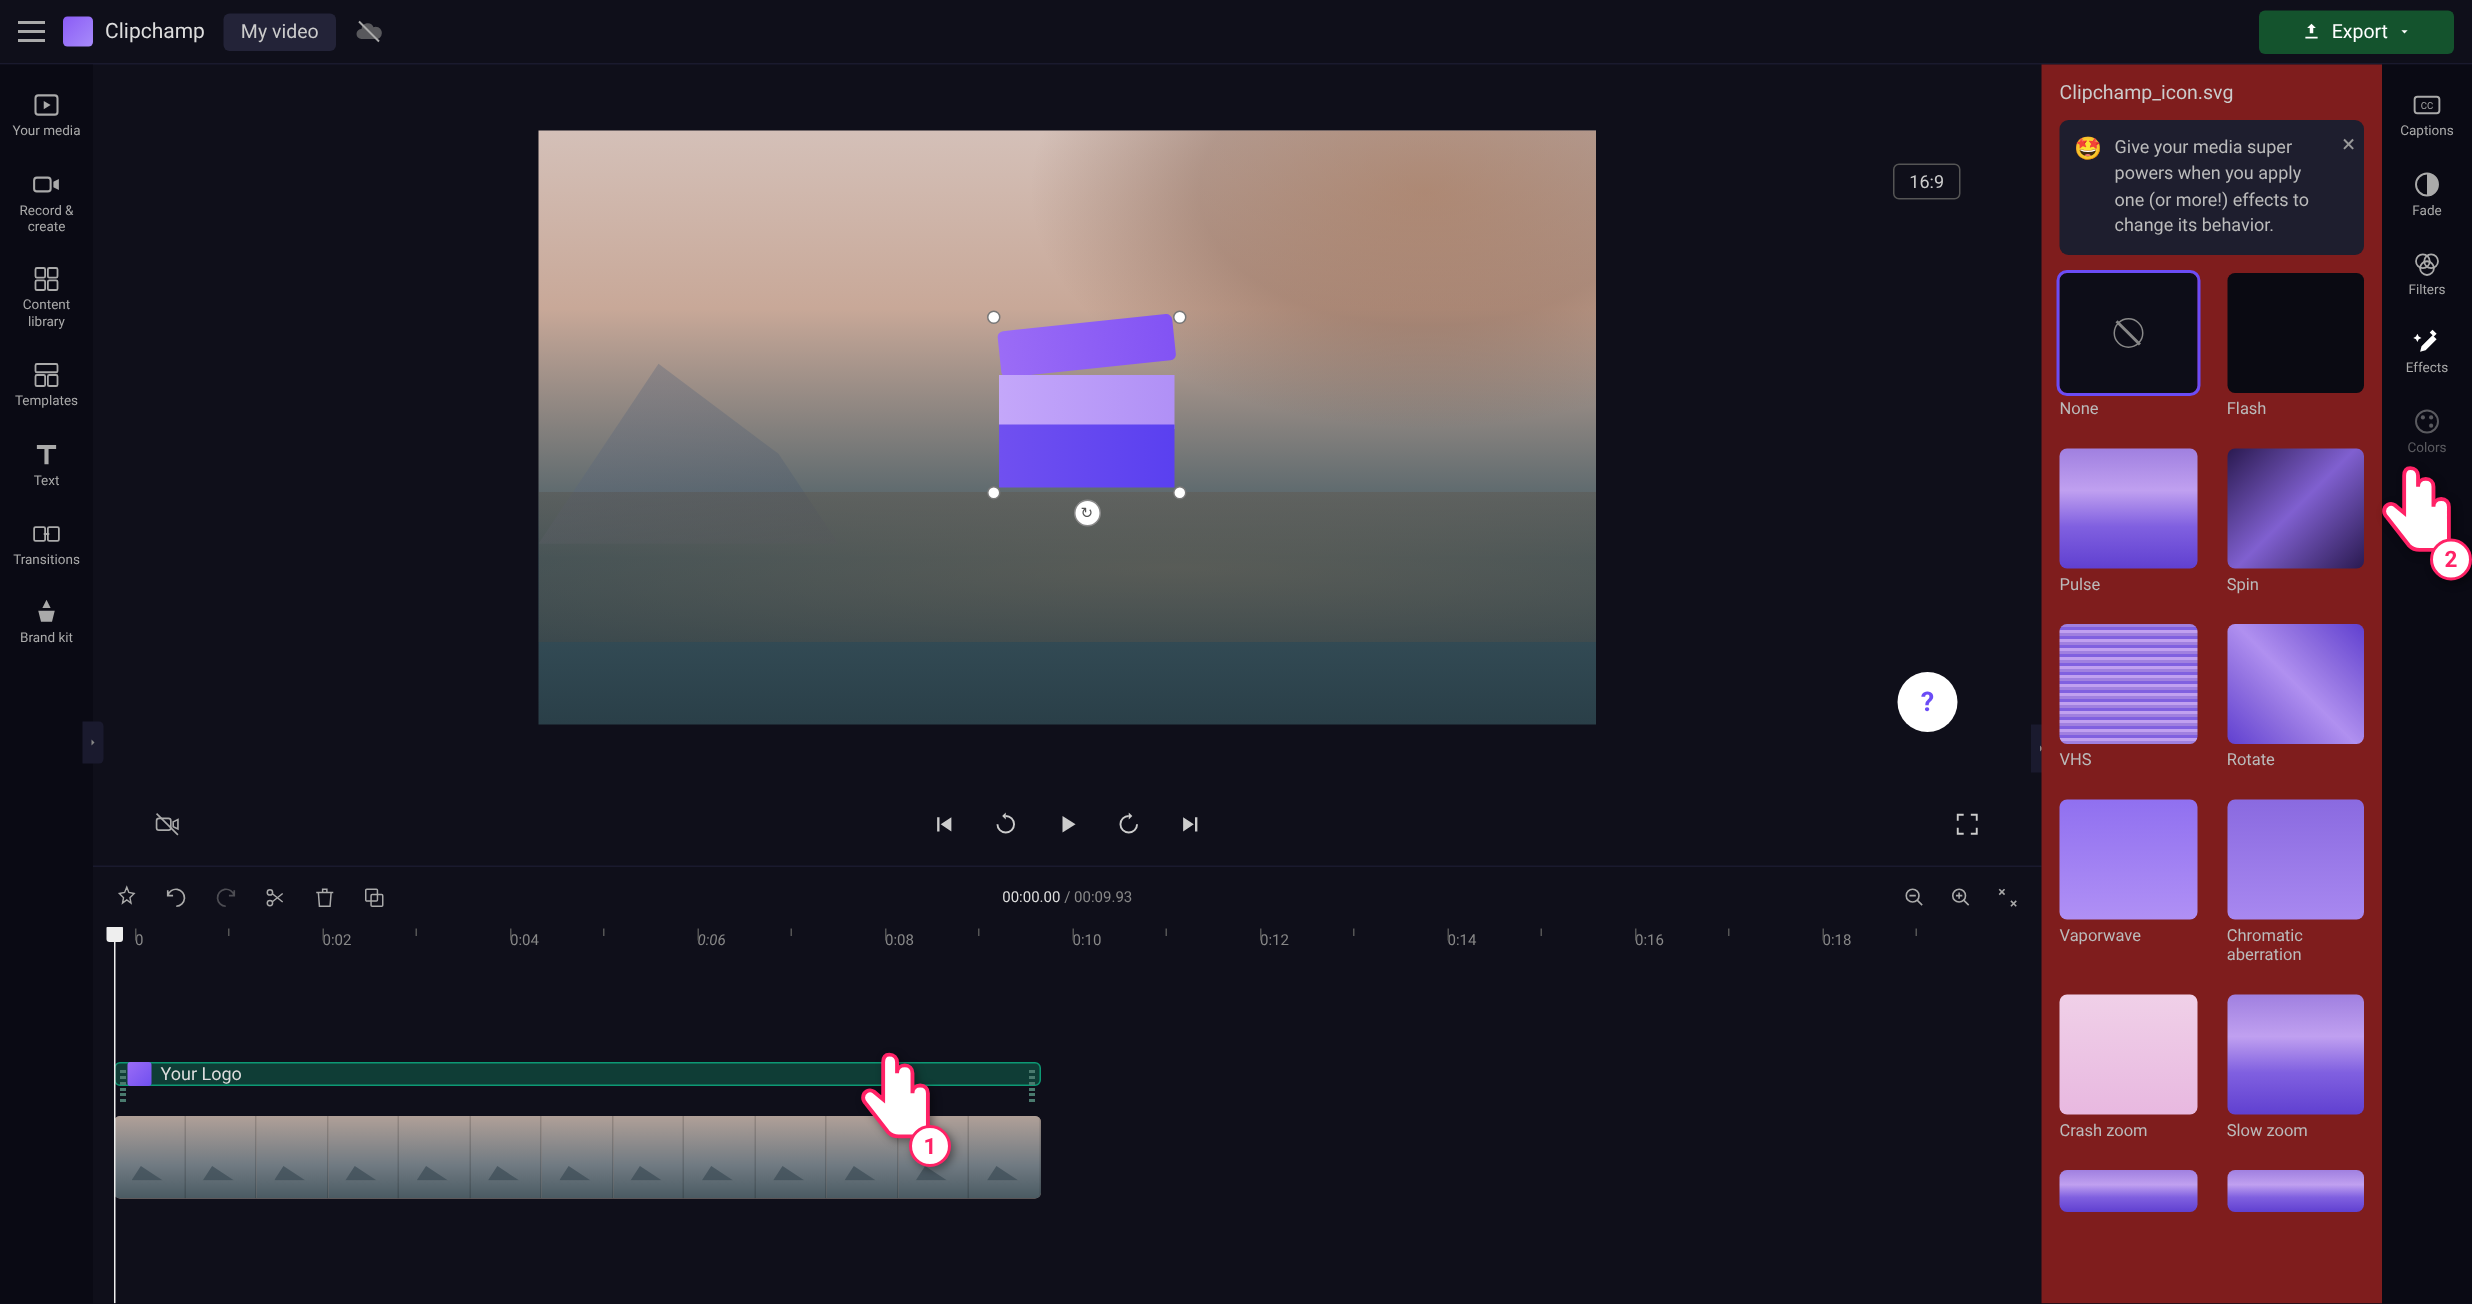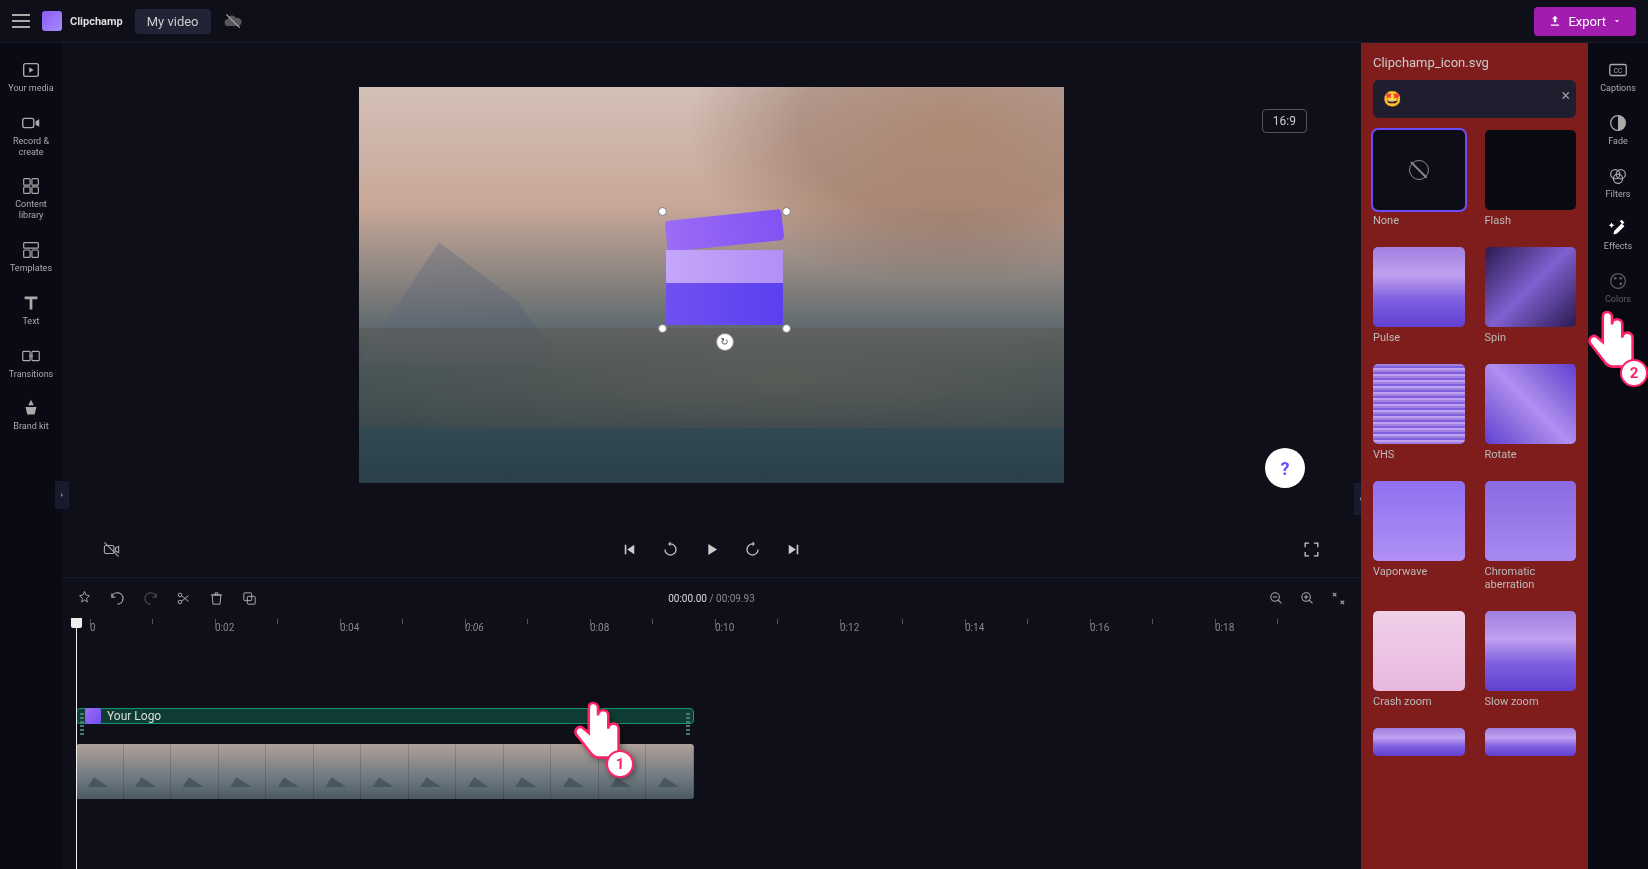--- a/index.html
+++ b/index.html
@@ -2,24 +2,24 @@
 <html><head>
 <meta charset="utf-8">
 <style>
 *{margin:0;padding:0;box-sizing:border-box;font-family:-apple-system,BlinkMacSystemFont,"Segoe UI",Roboto,sans-serif}
 body{background:#0f0f1a;color:#e8e8e8;width:1648px;height:869px;overflow:hidden;position:relative}
 .top-bar{height:43px;display:flex;align-items:center;padding:0 12px;gap:12px;border-bottom:1px solid #1a1a2e}
 .hamburger{display:flex;flex-direction:column;gap:4px;cursor:pointer}
 .hamburger span{width:18px;height:2px;background:#aaa}
 .logo-area{display:flex;align-items:center;gap:8px}
 .logo-box{width:20px;height:20px;background:linear-gradient(135deg,#8b5cf6,#a78bfa);border-radius:3px}
-.brand{font-weight:700;font-size:11px;color:#ddd}
+.brand{font-weight:400;font-size:14px;color:#ddd}
 .video-name{background:#232338;padding:5px 12px;border-radius:4px;font-size:13px;color:#ccc}
 .cloud-icon{width:20px;height:20px;color:#888}
-.export-btn{margin-left:auto;background:#a21caf;color:#fff;padding:7px 14px;border-radius:4px;display:flex;align-items:center;gap:6px;font-size:13px;cursor:pointer}
+.export-btn{margin-left:auto;background:#14532d;color:#fff;padding:7px 28px;border-radius:4px;display:flex;align-items:center;gap:6px;font-size:13px;cursor:pointer}
 .main-layout{display:flex;height:calc(100% - 43px)}
 .left-rail{width:62px;background:#0a0a14;display:flex;flex-direction:column;align-items:center;padding-top:10px;gap:6px;position:relative}
 .rail-item{display:flex;flex-direction:column;align-items:center;gap:2px;padding:6px 2px;cursor:pointer;width:100%}
 .rail-item svg{width:22px;height:22px;fill:#aaa}
 .rail-item span{font-size:9px;color:#aaa;text-align:center;line-height:1.2}
 .rail-expand{position:absolute;right:-7px;top:438px;width:14px;height:28px;background:#1a1a2e;border-radius:0 3px 3px 0;display:flex;align-items:center;justify-content:center;cursor:pointer}
 .center-area{flex:1;display:flex;flex-direction:column;position:relative}
 .preview-section{flex:1;display:flex;flex-direction:column;align-items:center;justify-content:center;position:relative;padding:20px}
 .aspect-badge{position:absolute;top:66px;right:54px;border:1px solid #555;padding:4px 10px;font-size:12px;color:#ccc;border-radius:4px}
 .canvas-wrap{position:relative}
@@ -353,20 +353,21 @@
           <div class="pointer-badge">1</div>
         </div>
       </div>
     </div>
   </div>
 
   <div class="right-panel">
     <div class="rp-title">Clipchamp_icon.svg</div>
     <div class="tip-box">
       <span class="tip-emoji">🤩</span>
+      <span class="tip-text">Give your media super powers when you apply one (or more!) effects to change its behavior.</span>
       <span class="tip-close">×</span>
     </div>
     <div class="effects-grid">
         <div class="effect-card selected">
           <div class="effect-thumb et-none"></div>
           <div class="effect-label">None</div>
         </div>
         <div class="effect-card">
           <div class="effect-thumb et-flash"></div>
           <div class="effect-label">Flash</div>

